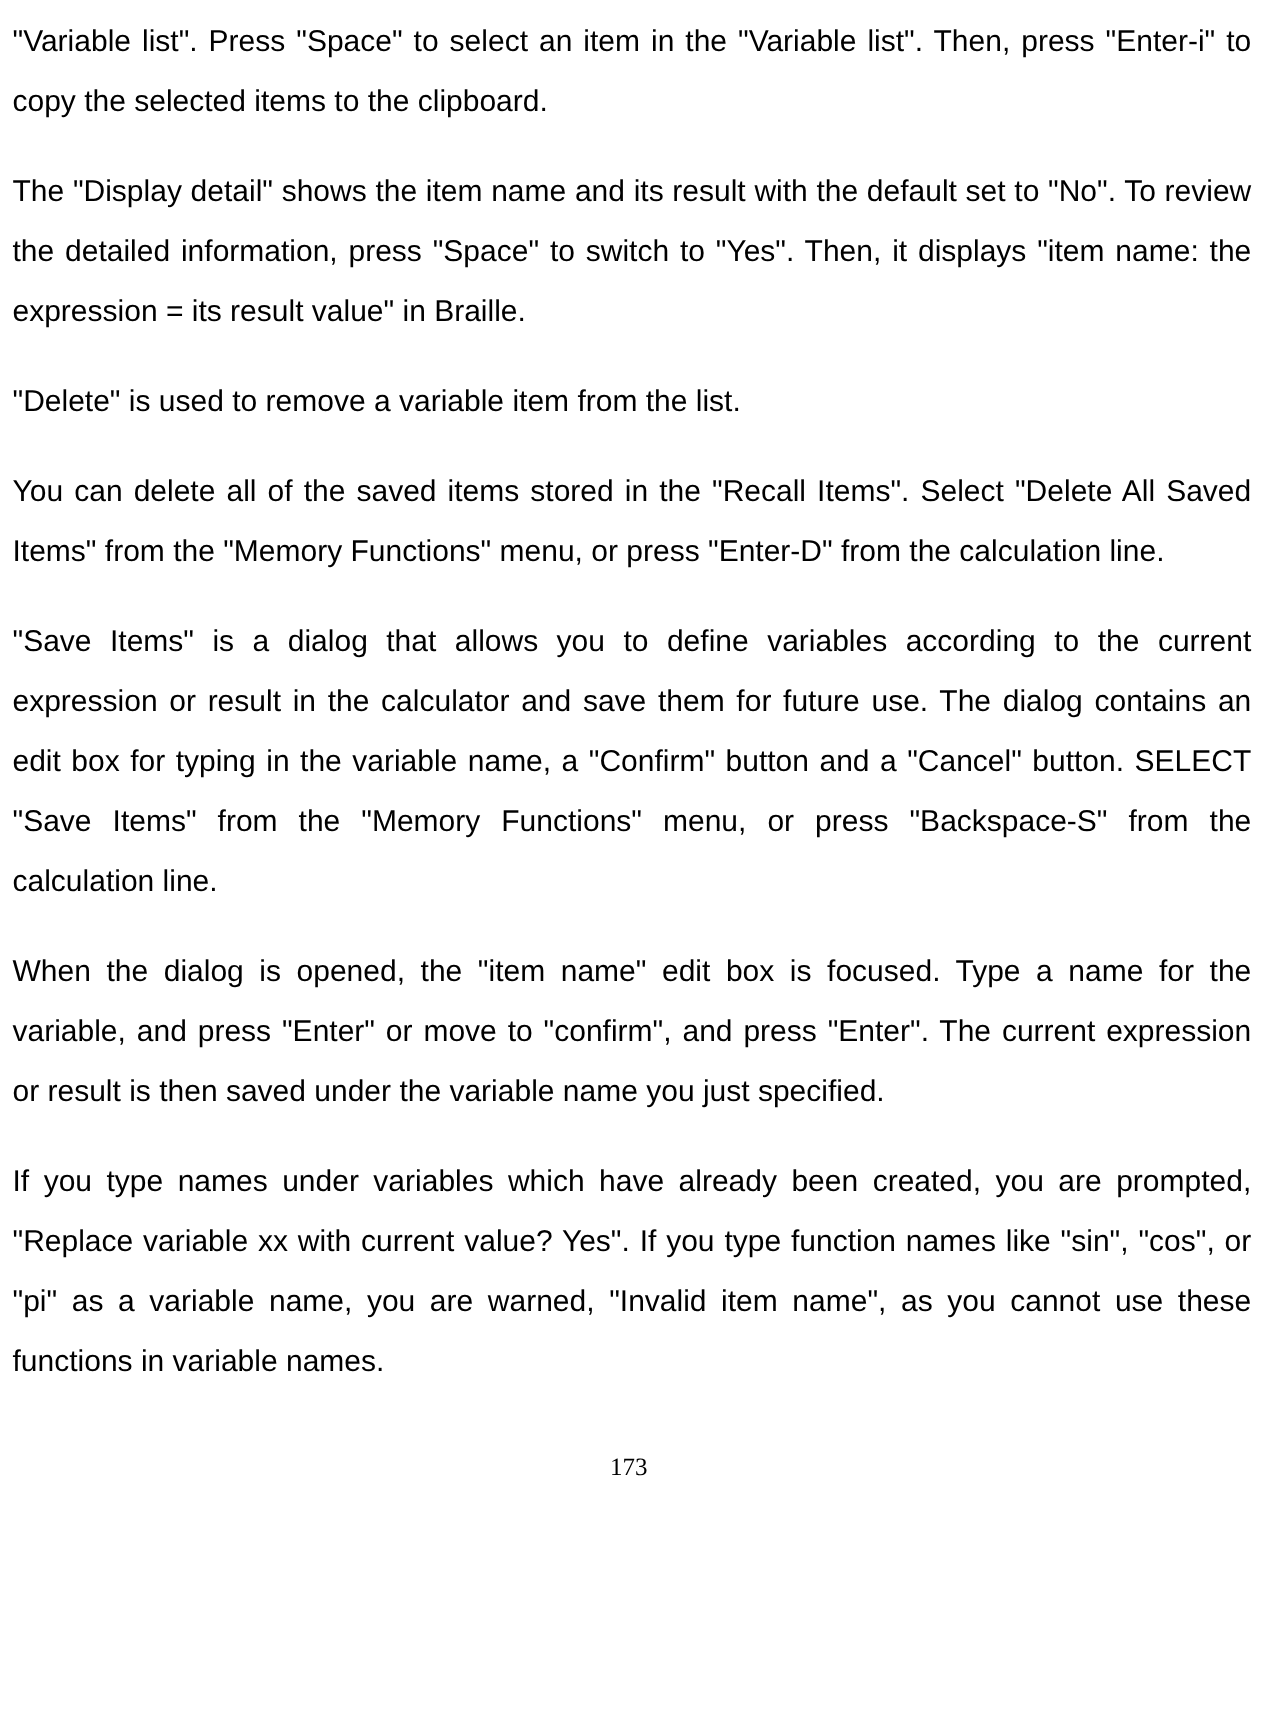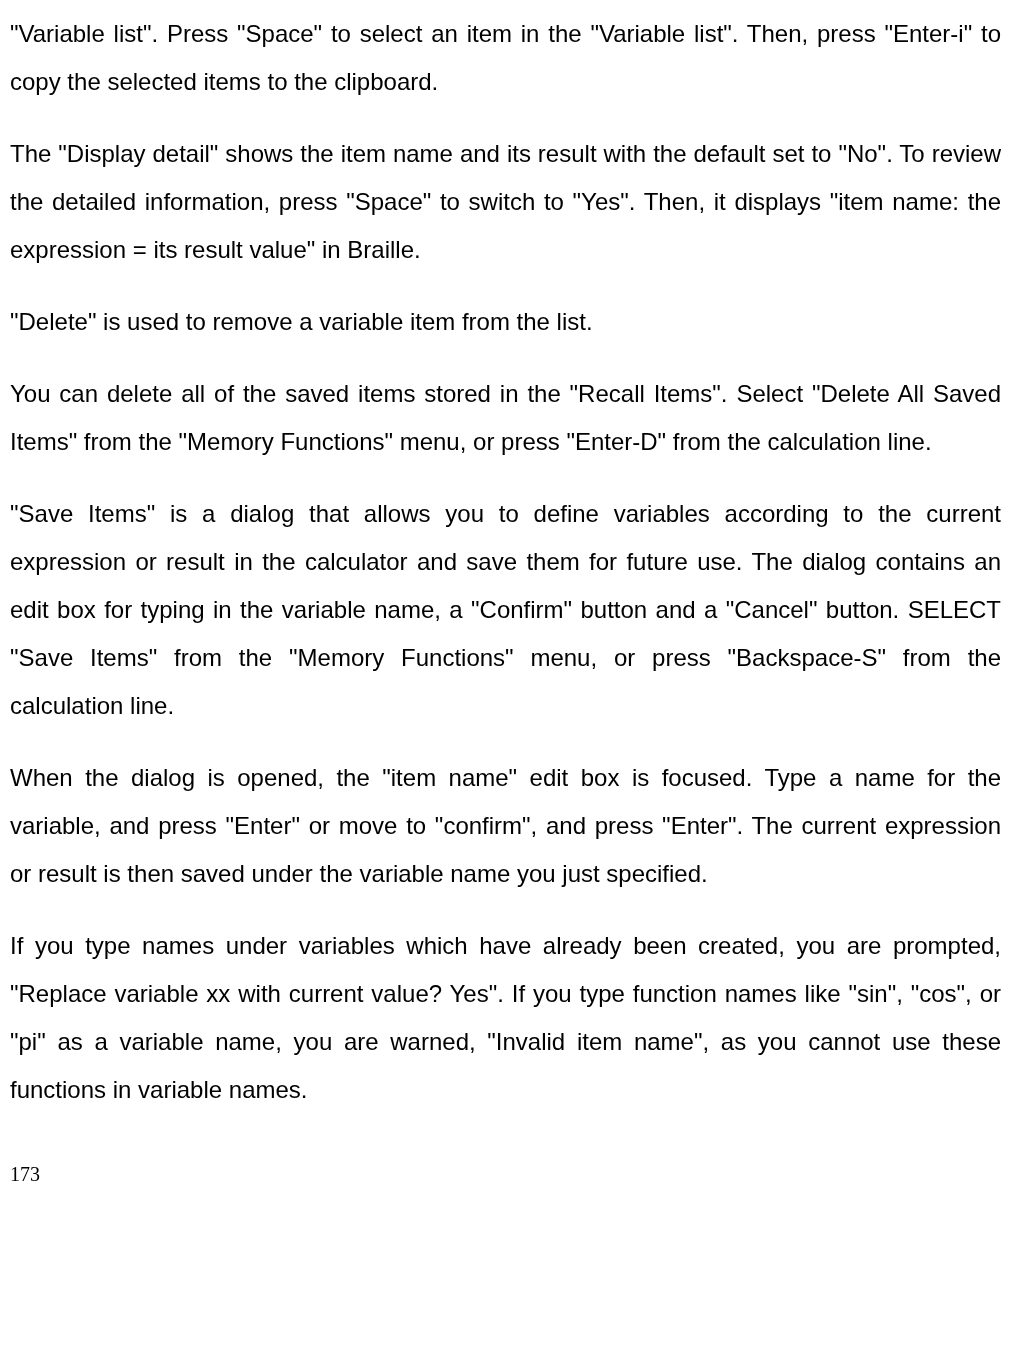--- a/index.html
+++ b/index.html
@@ -11,21 +11,21 @@
       margin: 0;
       padding: 10px 10px 20px 10px;
       width: 991px;
     }
     p {
       margin: 0 0 24px 0;
       text-align: justify;
       text-justify: inter-word;
     }
     .page-number {
-      text-align: left;
+      text-align: center;
       font-family: "Times New Roman", Times, serif;
       font-size: 20px;
       margin-top: 40px;
       padding-right: 5px;
     }
   </style>
 </head>
 <body>
 
 <p>"Variable list". Press "Space" to select an item in the "Variable list". Then, press "Enter-i" to copy the selected items to the clipboard.</p>

